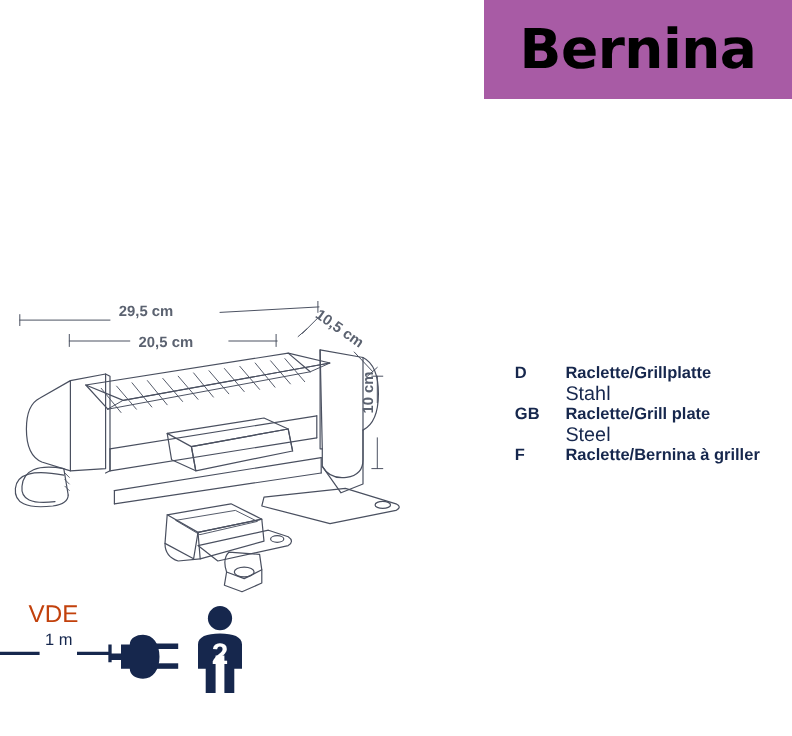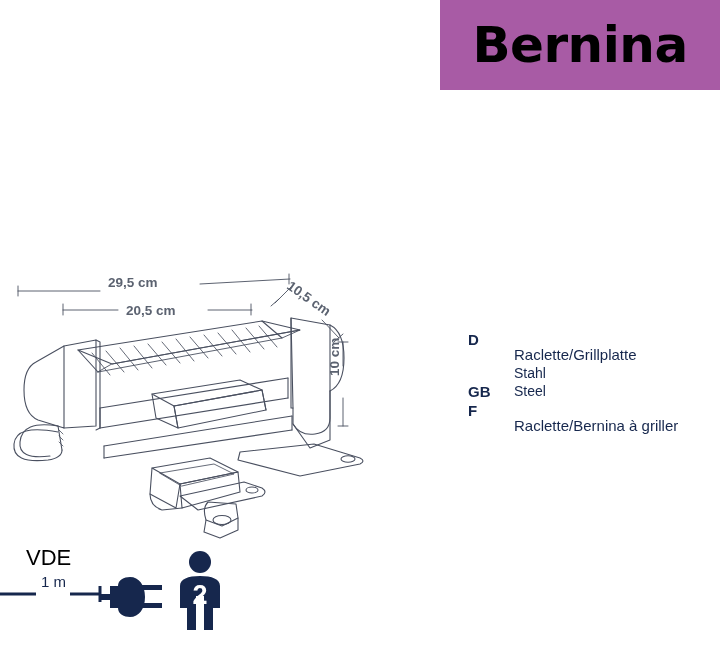--- a/index.html
+++ b/index.html
@@ -63,46 +63,45 @@
   .spec-lang {
     width: 46px;
     flex: 0 0 46px;
     font-size: 15px;
     font-weight: bold;
     line-height: 19px;
   }
   .spec-body { flex: 1 1 auto; }
   .spec-title {
     font-size: 15px;
-    font-weight: normal;
+    font-weight: bold;
     line-height: 19px;
-    margin-top: 15px;
   }
   .spec-material {
-    font-size: 14px;
+    font-size: 18px;
     font-weight: normal;
     line-height: 18px;
   }
 
   
   #icon-strip {
     position: absolute;
     left: 0;
     top: 545px;
     width: 300px;
     height: 124px;
     color: #16274d;
   }
   #vde-label {
     position: absolute;
     left: 26px;
     top: 0px;
     font-size: 22px;
     line-height: 26px;
-    color: #000000;
+    color: #c2410c;
   }
   #cord-length-group {
     position: absolute;
     left: 0px;
     top: 36px;
     width: 105px;
     height: 26px;
   }
   #cord-length-label {
     position: absolute;
@@ -281,20 +280,21 @@
     <div class="spec-lang">D</div>
     <div class="spec-body">
       <div class="spec-title">Raclette/Grillplatte</div>
       <div class="spec-material">Stahl</div>
     </div>
   </div>
 
   <div class="spec-row">
     <div class="spec-lang">GB</div>
     <div class="spec-body">
+      <div class="spec-title">Raclette/Grill plate</div>
       <div class="spec-material">Steel</div>
     </div>
   </div>
 
   <div class="spec-row">
     <div class="spec-lang">F</div>
     <div class="spec-body">
       <div class="spec-title">Raclette/Bernina à griller</div>
     </div>
   </div>

